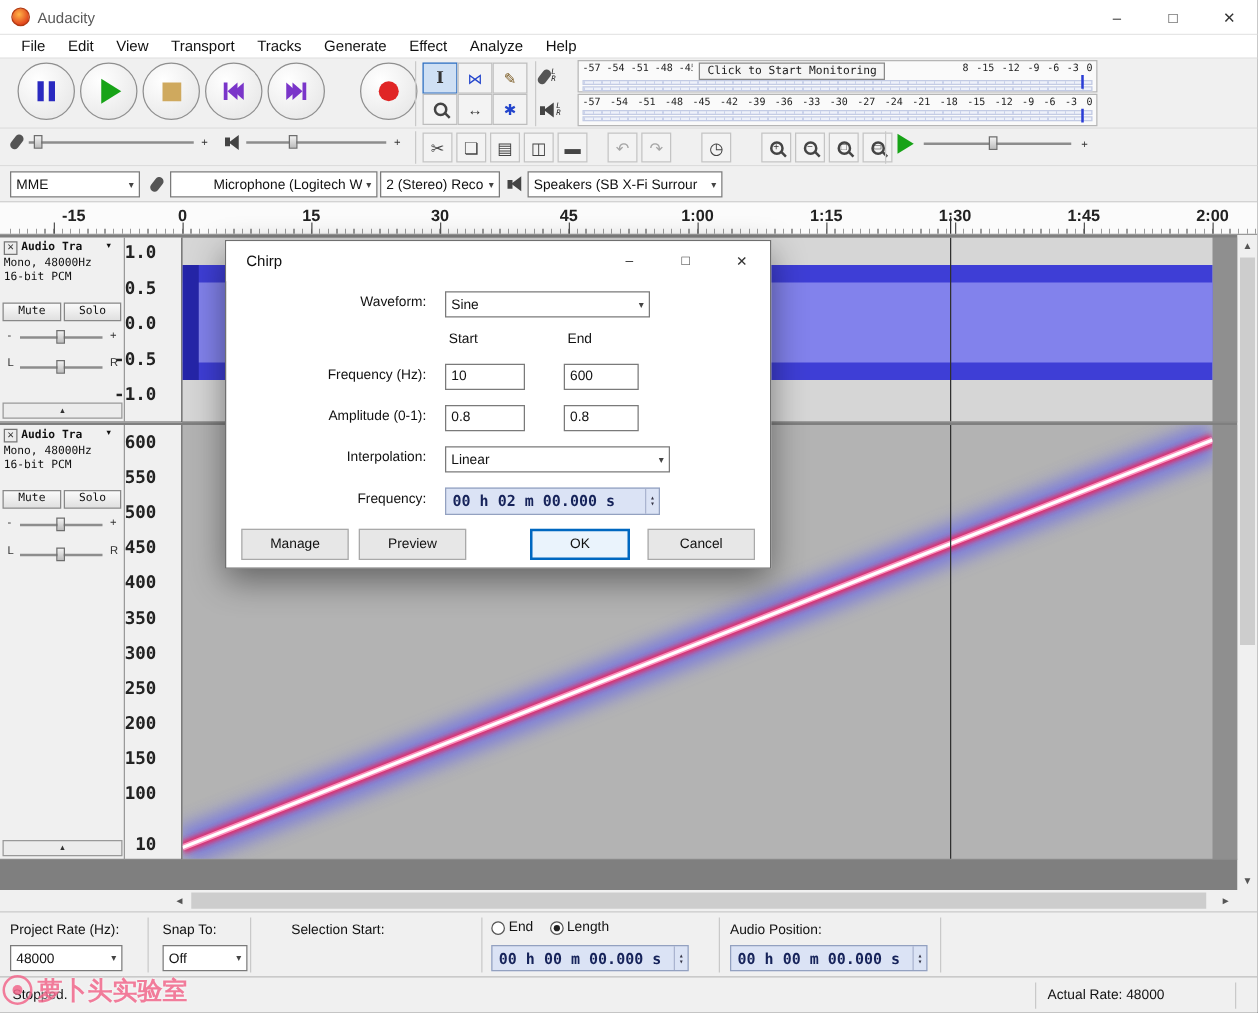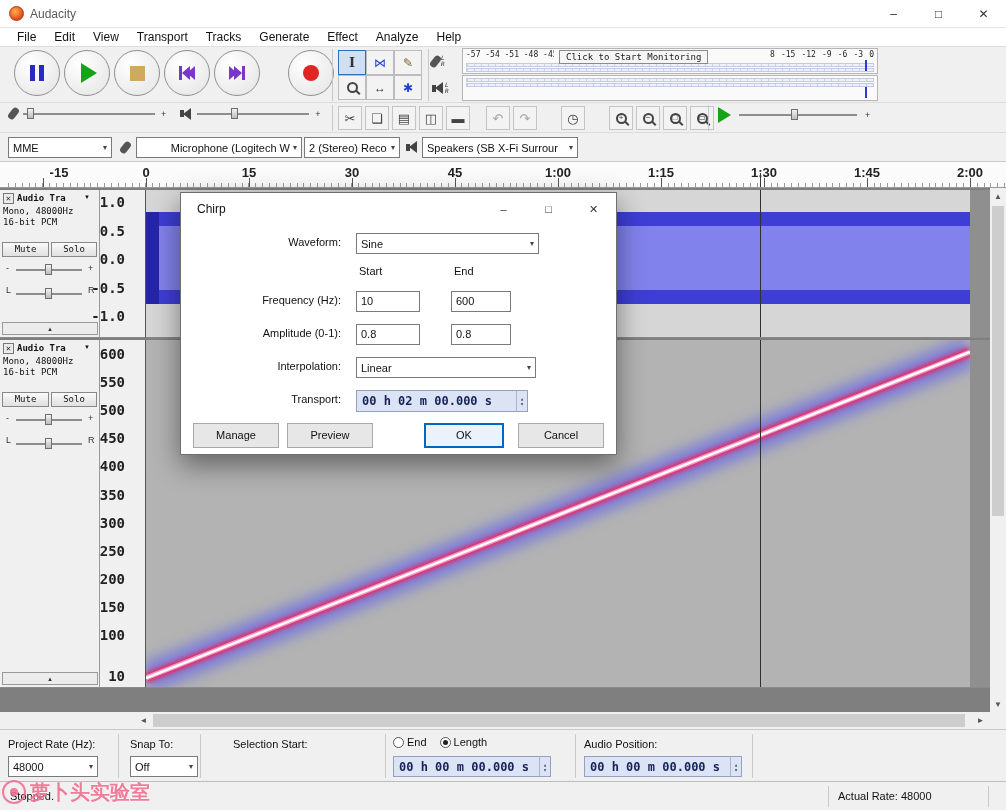--- a/index.html
+++ b/index.html
@@ -205,20 +205,21 @@
       <span class="spk">
           <i class="box"></i>
           <i class="tri"></i>
         </span>
       <span class="lr">
           <i>L</i>
           <i>R</i>
         </span>
     </div>
     <div class="meterstrip">
+      <div class="meterscale">-57 -54 -51 -48 -45 -42 -39 -36 -33 -30 -27 -24 -21 -18 -15 -12 -9 -6 -3 0</div>
       <div class="meterbar"></div>
       <div class="meterbar"></div>
       <div class="meterend"></div>
     </div>
   </div>
 </div>
 
 <div class="abs toolrow" style="left:0;top:103px;width:1006px;height:30px;border-bottom:1px solid #dcdcdc;">
 
   <div class="abs" style="left:10px;top:4px;display:flex;align-items:center;gap:6px;">
@@ -498,21 +499,21 @@
   <div class="dlg-title">
     <span class="cap">Chirp</span>
     <div style="margin-left:auto;display:flex;">
       <div class="dlg-wbtn">–</div>
       <div class="dlg-wbtn">□</div>
       <div class="dlg-wbtn">✕</div>
     </div>
   </div>
 
   <span class="dlg-label" style="left:0;top:39px;">Waveform:</span>
-  <div class="abs dd" style="left:175px;top:40px;width:183px;justify-content:space-between;">
+  <div class="abs dd" style="left:175px;top:40px;width:164px;justify-content:space-between;">
     <span class="val">Sine</span>
     <span class="chev">▾</span>
   </div>
 
   <span class="abs" style="left:178px;top:72px;font-size:11px;">Start</span>
   <span class="abs" style="left:273px;top:72px;font-size:11px;">End</span>
 
   <span class="dlg-label" style="left:0;top:97px;">Frequency (Hz):</span>
   <div class="dlg-input" style="left:175px;top:98px;width:64px;">10</div>
   <div class="dlg-input" style="left:270px;top:98px;width:60px;">600</div>
@@ -520,21 +521,21 @@
   <span class="dlg-label" style="left:0;top:130px;">Amplitude (0-1):</span>
   <div class="dlg-input" style="left:175px;top:131px;width:64px;">0.8</div>
   <div class="dlg-input" style="left:270px;top:131px;width:60px;">0.8</div>
 
   <span class="dlg-label" style="left:0;top:163px;">Interpolation:</span>
   <div class="abs dd" style="left:175px;top:164px;width:180px;">
     <span class="val">Linear</span>
     <span class="chev">▾</span>
   </div>
 
-  <span class="dlg-label" style="left:0;top:196px;">Transport:</span>
+  <span class="dlg-label" style="left:0;top:196px;">Frequency:</span>
   <div class="tc" style="left:175px;top:197px;width:172px;height:22px;">
     <span class="digits">00 h 02 m 00.000 s</span>
     <span class="spin">
         <i>▴</i>
         <i>▾</i>
       </span>
   </div>
 
   <div class="dlg-btn" style="left:12px;top:230px;width:86px;">Manage</div>
   <div class="dlg-btn" style="left:106px;top:230px;width:86px;">Preview</div>

